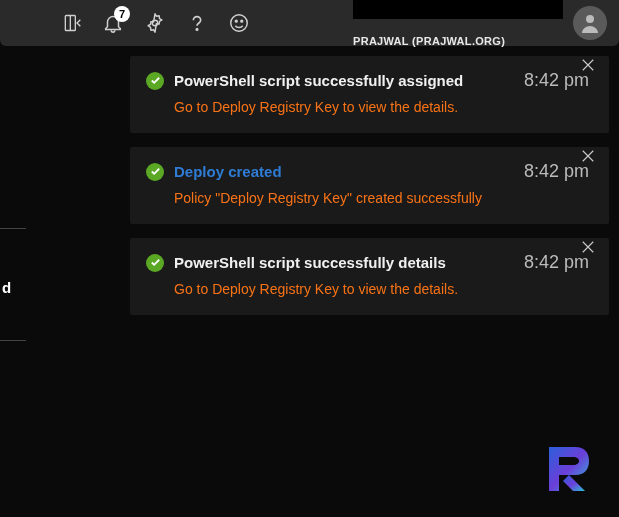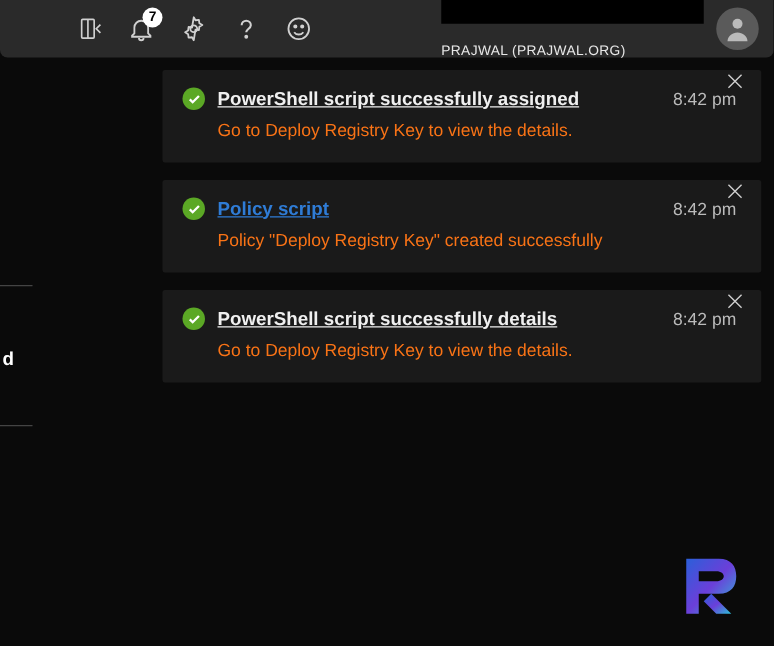--- a/index.html
+++ b/index.html
@@ -63,21 +63,21 @@
       height: 20px;
       background: #000;
     }
     .user-area {
       display: flex;
       align-items: center;
       gap: 10px;
     }
     .username {
       font-size: 11px;
-      font-weight: 400;
+      font-weight: 700;
       color: #e8e8e8;
       letter-spacing: 0.3px;
       margin-top: 16px;
     }
     .avatar {
       width: 34px;
       height: 34px;
       border-radius: 50%;
       background: #5a5a5a;
       display: flex;
@@ -113,27 +113,26 @@
       display: flex;
       align-items: center;
       justify-content: center;
       flex-shrink: 0;
     }
     .notif-title {
       font-size: 15px;
       font-weight: 600;
       color: #f0f0f0;
       flex: 1;
-      text-decoration: underline;
     }
     .notif-title.link {
       color: #2f7cd6;
     }
     .notif-time {
-      font-size: 14px;
+      font-size: 18px;
       color: #bbb;
       margin-right: 4px;
     }
     .notif-body {
       font-size: 14px;
       color: #f97316;
       padding-left: 28px;
     }
     .close-btn {
       position: absolute;
@@ -255,21 +254,21 @@
       <svg width="18" height="18" viewBox="0 0 24 24" stroke="currentColor" stroke-width="1.5">
           <path d="M5 5l14 14M19 5L5 19"></path>
         </svg>
     </div>
     <div class="notif-header">
       <div class="check-icon">
         <svg width="11" height="11" viewBox="0 0 24 24" stroke="#fff" stroke-width="4" fill="none">
             <path d="M4 12l5 5L20 6"></path>
           </svg>
       </div>
-      <div class="notif-title link">Policy script</div>
+      <div class="notif-title link">Deploy created</div>
       <div class="notif-time">8:42 pm</div>
     </div>
     <div class="notif-body">Policy "Deploy Registry Key" created successfully</div>
   </div>
 
   <div class="notification">
     <div class="close-btn">
       <svg width="18" height="18" viewBox="0 0 24 24" stroke="currentColor" stroke-width="1.5">
           <path d="M5 5l14 14M19 5L5 19"></path>
         </svg>

